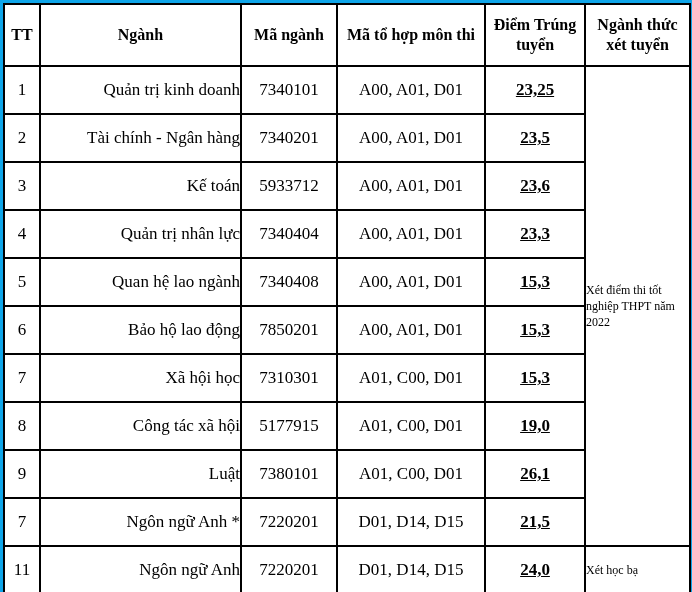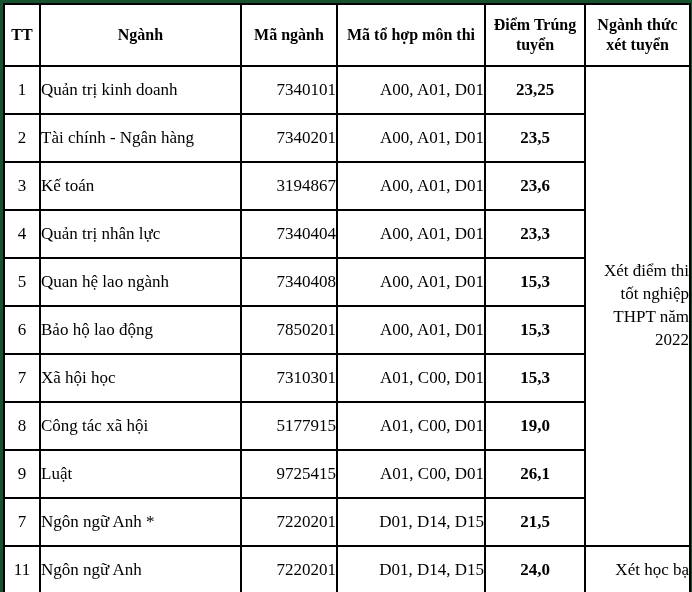--- a/index.html
+++ b/index.html
@@ -7,21 +7,21 @@
     padding: 0;
     background: #ffffff;
     font-family: "Liberation Serif", "DejaVu Serif", serif;
     color: #000000;
   }
   .page {
     width: 692px;
     height: 592px;
     box-sizing: border-box;
     padding: 3px;
-    background: #14532d;
+    background: #0ea5e9;
   }
   table.score-table {
     border-collapse: collapse;
     table-layout: fixed;
     width: 686px;
     height: 586px;
   }
   table.score-table th,
   table.score-table td {
     border: 2px solid #000000;
@@ -38,38 +38,39 @@
     font-size: 16px;
     line-height: 1.22;
     text-align: center;
     padding: 2px 4px;
   }
   td.cell-tt {
     text-align: center;
     font-size: 17px;
   }
   td.cell-major {
-    text-align: left;
+    text-align: right;
     font-size: 17px;
     padding-left: 12px;
     padding-right: 4px;
   }
   td.cell-code,
   td.cell-combo {
-    text-align: right;
+    text-align: center;
     font-size: 17px;
   }
   td.cell-score {
     text-align: center;
     font-size: 17px;
     font-weight: bold;
+    text-decoration: underline;
   }
   td.cell-method {
-    text-align: right;
-    font-size: 17px;
+    text-align: left;
+    font-size: 12px;
     line-height: 1.35;
     padding: 2px 6px;
   }
 </style>
 </head>
 <body>
 
 <div class="page">
   <table class="score-table">
     <colgroup>
@@ -102,21 +103,21 @@
       <tr class="body-row">
         <td class="cell-tt">2</td>
         <td class="cell-major">Tài chính - Ngân hàng</td>
         <td class="cell-code">7340201</td>
         <td class="cell-combo">A00, A01, D01</td>
         <td class="cell-score">23,5</td>
       </tr>
       <tr class="body-row">
         <td class="cell-tt">3</td>
         <td class="cell-major">Kế toán</td>
-        <td class="cell-code">3194867</td>
+        <td class="cell-code">5933712</td>
         <td class="cell-combo">A00, A01, D01</td>
         <td class="cell-score">23,6</td>
       </tr>
       <tr class="body-row">
         <td class="cell-tt">4</td>
         <td class="cell-major">Quản trị nhân lực</td>
         <td class="cell-code">7340404</td>
         <td class="cell-combo">A00, A01, D01</td>
         <td class="cell-score">23,3</td>
       </tr>
@@ -144,21 +145,21 @@
       <tr class="body-row">
         <td class="cell-tt">8</td>
         <td class="cell-major">Công tác xã hội</td>
         <td class="cell-code">5177915</td>
         <td class="cell-combo">A01, C00, D01</td>
         <td class="cell-score">19,0</td>
       </tr>
       <tr class="body-row">
         <td class="cell-tt">9</td>
         <td class="cell-major">Luật</td>
-        <td class="cell-code">9725415</td>
+        <td class="cell-code">7380101</td>
         <td class="cell-combo">A01, C00, D01</td>
         <td class="cell-score">26,1</td>
       </tr>
       <tr class="body-row">
         <td class="cell-tt">7</td>
         <td class="cell-major">Ngôn ngữ Anh *</td>
         <td class="cell-code">7220201</td>
         <td class="cell-combo">D01, D14, D15</td>
         <td class="cell-score">21,5</td>
       </tr>

